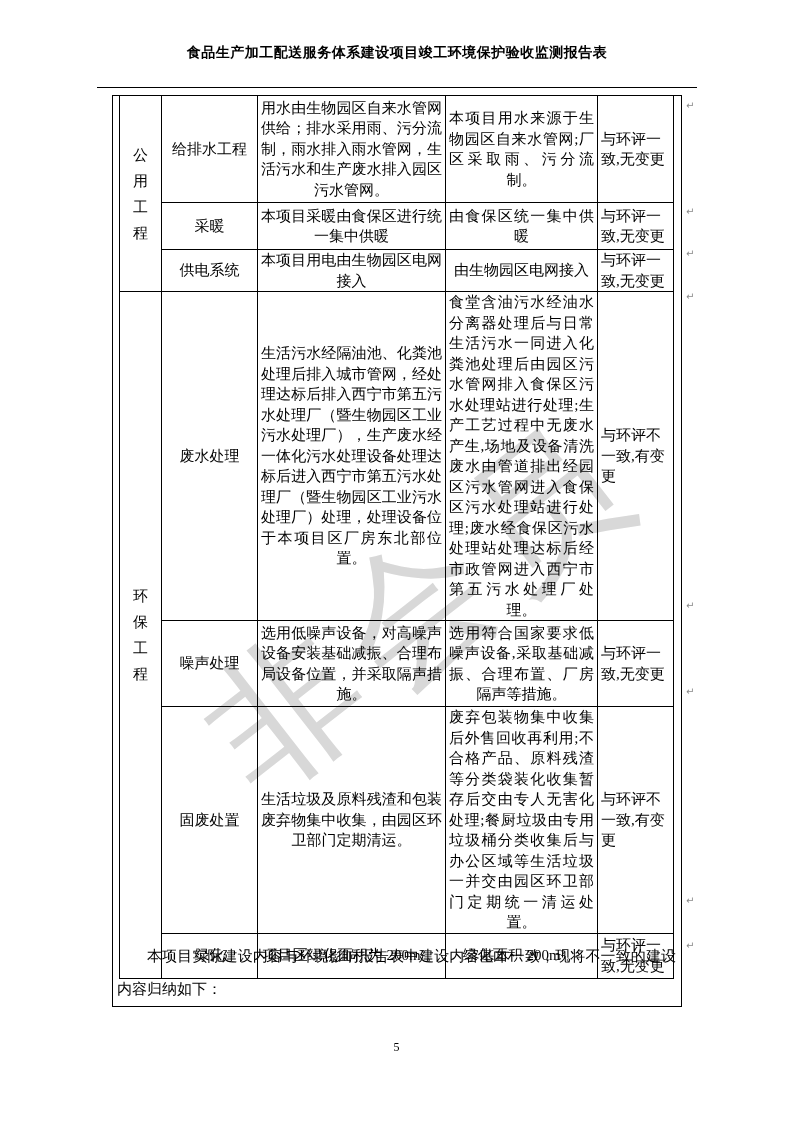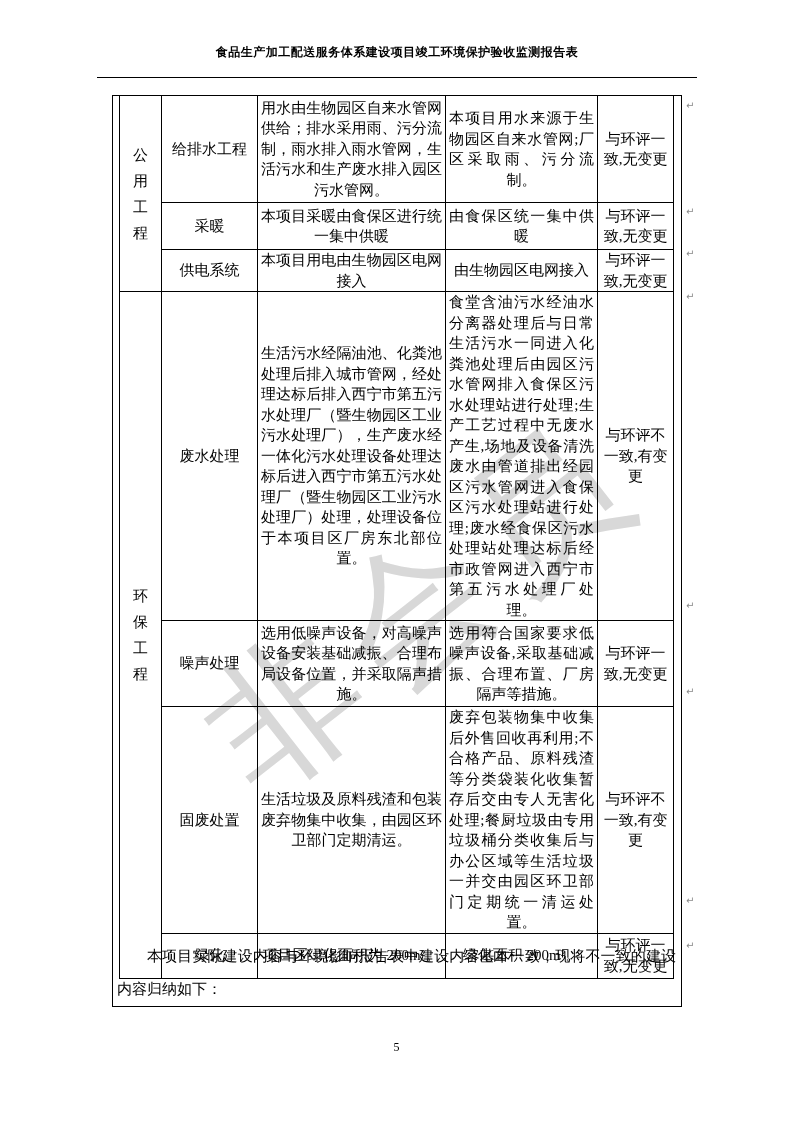--- a/index.html
+++ b/index.html
@@ -9,23 +9,23 @@
     width:793px; height:1122px;
     background:#ffffff;
     font-family:"Liberation Serif", serif;
     color:#000;
     overflow:hidden;
   }
   
   .doc-header {
     position:absolute; left:97px; top:44px; width:600px;
     text-align:center;
-    font-size:12px; font-weight:bold;
+    font-size:14px; font-weight:bold;
     letter-spacing:0.5px;
-    padding-bottom:16px;
+    padding-bottom:25px;
     border-bottom:1.5px solid #000;
     z-index:3;
   }
   
   .watermark {
     position:absolute; left:150px; top:530px; width:540px;
     font-size:150px; line-height:150px;
     color:#d8d8d8;
     letter-spacing:14px;
     transform:rotate(-38deg);
@@ -59,21 +59,21 @@
   }
   td.c-group { text-align:center; }
   td.c-group .vtext {
     width:16px; margin:0 auto;
     word-break:break-all;
     line-height:26px; font-size:15px;
   }
   td.c-item   { text-align:center; }
   td.c-design { text-align:justify; text-align-last:center; padding:0 4px; }
   td.c-actual { text-align:justify; text-align-last:center; padding:0 3px; }
-  td.c-status { text-align:center; padding:0 6px; font-size:14px; line-height:22px; }
+  td.c-status { text-align:left; padding:0 6px; font-size:14px; line-height:22px; }
   tr.r1 { height:107px; }
   tr.r2 { height:47px;  }
   tr.r3 { height:42px;  }
   tr.r4 { height:310px; }
   tr.r5 { height:86px;  }
   tr.r6 { height:210px; }
   tr.r7 { height:45px;  }
   
   .closing {
     position:absolute; left:113px; top:939px; width:568px; height:67px;

